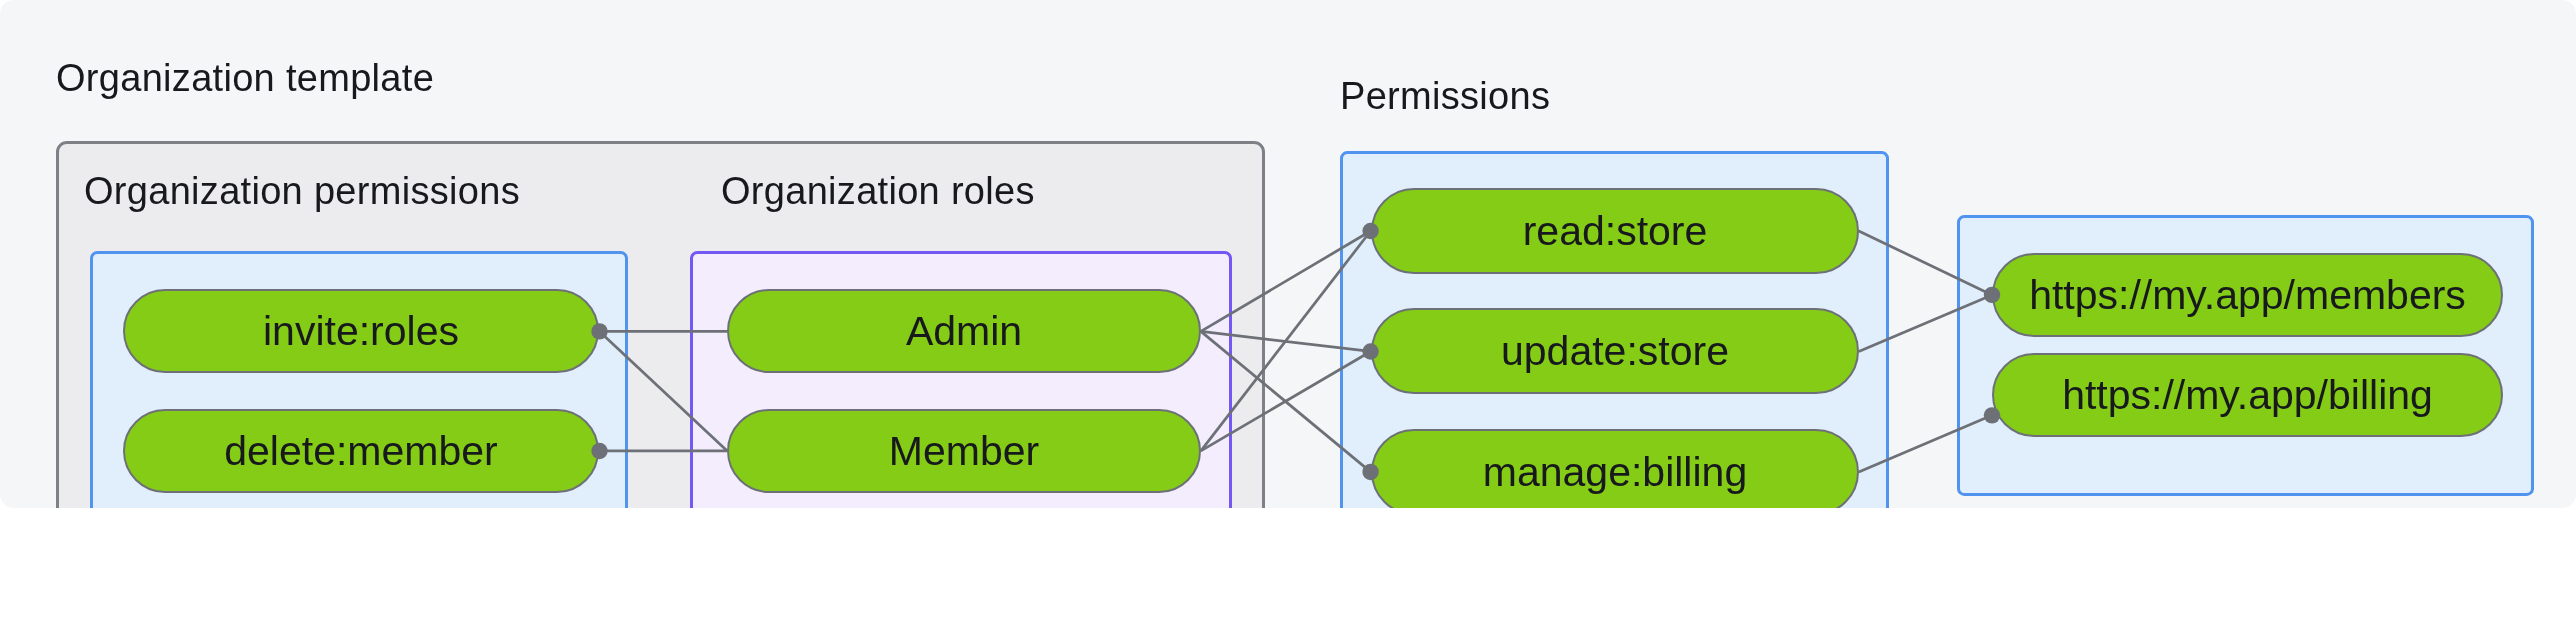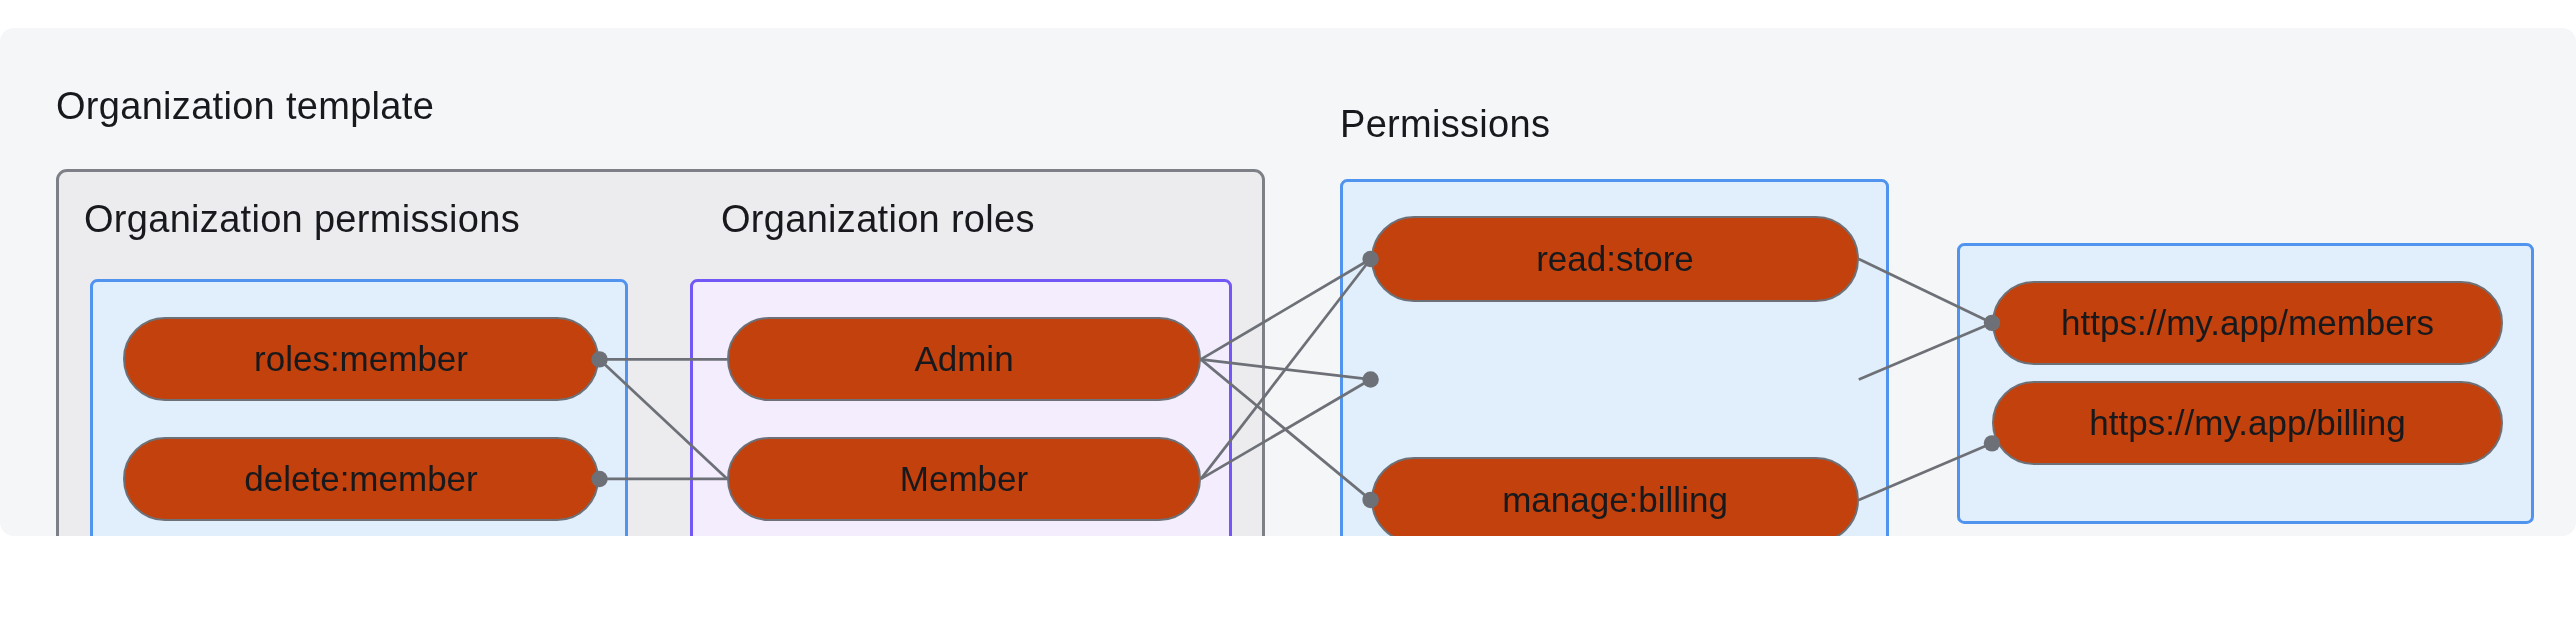--- a/index.html
+++ b/index.html
@@ -12,41 +12,40 @@
     --purplebox-border:#7458f5;
     --pill-border:#6d7177;
     --line:#6d7177;
     --text:#17191d;
   }
   html,body{margin:0;padding:0;background:#ffffff;}
   .stage{
     position:relative;width:2576px;height:508px;
     background:var(--card);border-radius:14px;overflow:hidden;
     font-family:"Liberation Sans",sans-serif;
-    margin-top:28px;
   }
   .label{position:absolute;font-size:38px;line-height:46px;color:var(--text);letter-spacing:0.3px;white-space:nowrap;z-index:2;}
   #t-template{left:56px;top:55px;}
   #t-orgperm{left:84px;top:168px;}
   #t-orgroles{left:721px;top:168px;}
   #t-perms{left:1340px;top:73px;}
   #t-api{left:1962px;top:131px;}
 
   .box{position:absolute;box-sizing:border-box;z-index:1;}
   #b-gray{left:56px;top:141px;width:1209px;height:415px;background:var(--graybox);border:3.7px solid var(--graybox-border);border-radius:11px;}
   #b-orgperm{left:90px;top:251px;width:538px;height:276px;background:var(--bluebox);border:3.7px solid var(--bluebox-border);border-radius:7.3px;}
   #b-orgroles{left:690px;top:251px;width:542px;height:276px;background:var(--purplebox);border:3.7px solid var(--purplebox-border);border-radius:7.3px;}
   #b-perms{left:1340px;top:151px;width:549px;height:402px;background:var(--bluebox);border:3.7px solid var(--bluebox-border);border-radius:7.3px;}
   #b-api{left:1957px;top:215px;width:577px;height:281px;background:var(--bluebox);border:3.7px solid var(--bluebox-border);border-radius:7.3px;}
 
   .pill{
     position:absolute;box-sizing:border-box;z-index:3;
-    background:#c2410c;border:2.7px solid var(--pill-border);border-radius:64px;
+    background:#84cc16;border:2.7px solid var(--pill-border);border-radius:64px;
     display:flex;align-items:center;justify-content:center;
-    font-size:35px;color:var(--text);white-space:nowrap;
+    font-size:41px;color:var(--text);white-space:nowrap;
   }
   #p-invite{left:123px;top:289px;width:476px;height:84px;}
   #p-delete{left:123px;top:409px;width:476px;height:84px;}
   #p-admin{left:727px;top:289px;width:474px;height:84px;}
   #p-member{left:727px;top:409px;width:474px;height:84px;}
   #p-read{left:1371px;top:188px;width:488px;height:86px;}
   #p-update{left:1371px;top:308px;width:488px;height:86px;}
   #p-manage{left:1371px;top:429px;width:488px;height:86px;text-align:center;}
   #p-members{left:1992px;top:253px;width:511px;height:84px;}
   #p-billing{left:1992px;top:353px;width:511px;height:84px;}
@@ -65,25 +64,26 @@
   <div class="box" id="b-gray"></div>
   <div class="label" id="t-orgperm">Organization permissions</div>
   <div class="label" id="t-orgroles">Organization roles</div>
   <div class="label" id="t-perms">Permissions</div>
 
   <div class="box" id="b-orgperm"></div>
   <div class="box" id="b-orgroles"></div>
   <div class="box" id="b-perms"></div>
   <div class="box" id="b-api"></div>
 
-  <div class="pill" id="p-invite">roles:member</div>
+  <div class="pill" id="p-invite">invite:roles</div>
   <div class="pill" id="p-delete">delete:member</div>
   <div class="pill" id="p-admin">Admin</div>
   <div class="pill" id="p-member">Member</div>
   <div class="pill" id="p-read">read:store</div>
+  <div class="pill" id="p-update">update:store</div>
   <div class="pill" id="p-manage">manage:billing</div>
   <div class="pill" id="p-members">https://my.app/members</div>
   <div class="pill" id="p-billing">https://my.app/billing</div>
 
   <svg id="edge-layer" width="2576" height="619" viewBox="0 0 2823 678">
       <line x1="657" y1="363" x2="797" y2="363" class="edge"></line>
       <line x1="657" y1="363" x2="797" y2="494" class="edge"></line>
       <line x1="657" y1="494" x2="797" y2="494" class="edge"></line>
       <line x1="1316" y1="363" x2="1502" y2="253" class="edge"></line>
       <line x1="1316" y1="363" x2="1502" y2="385" class="edge"></line>

